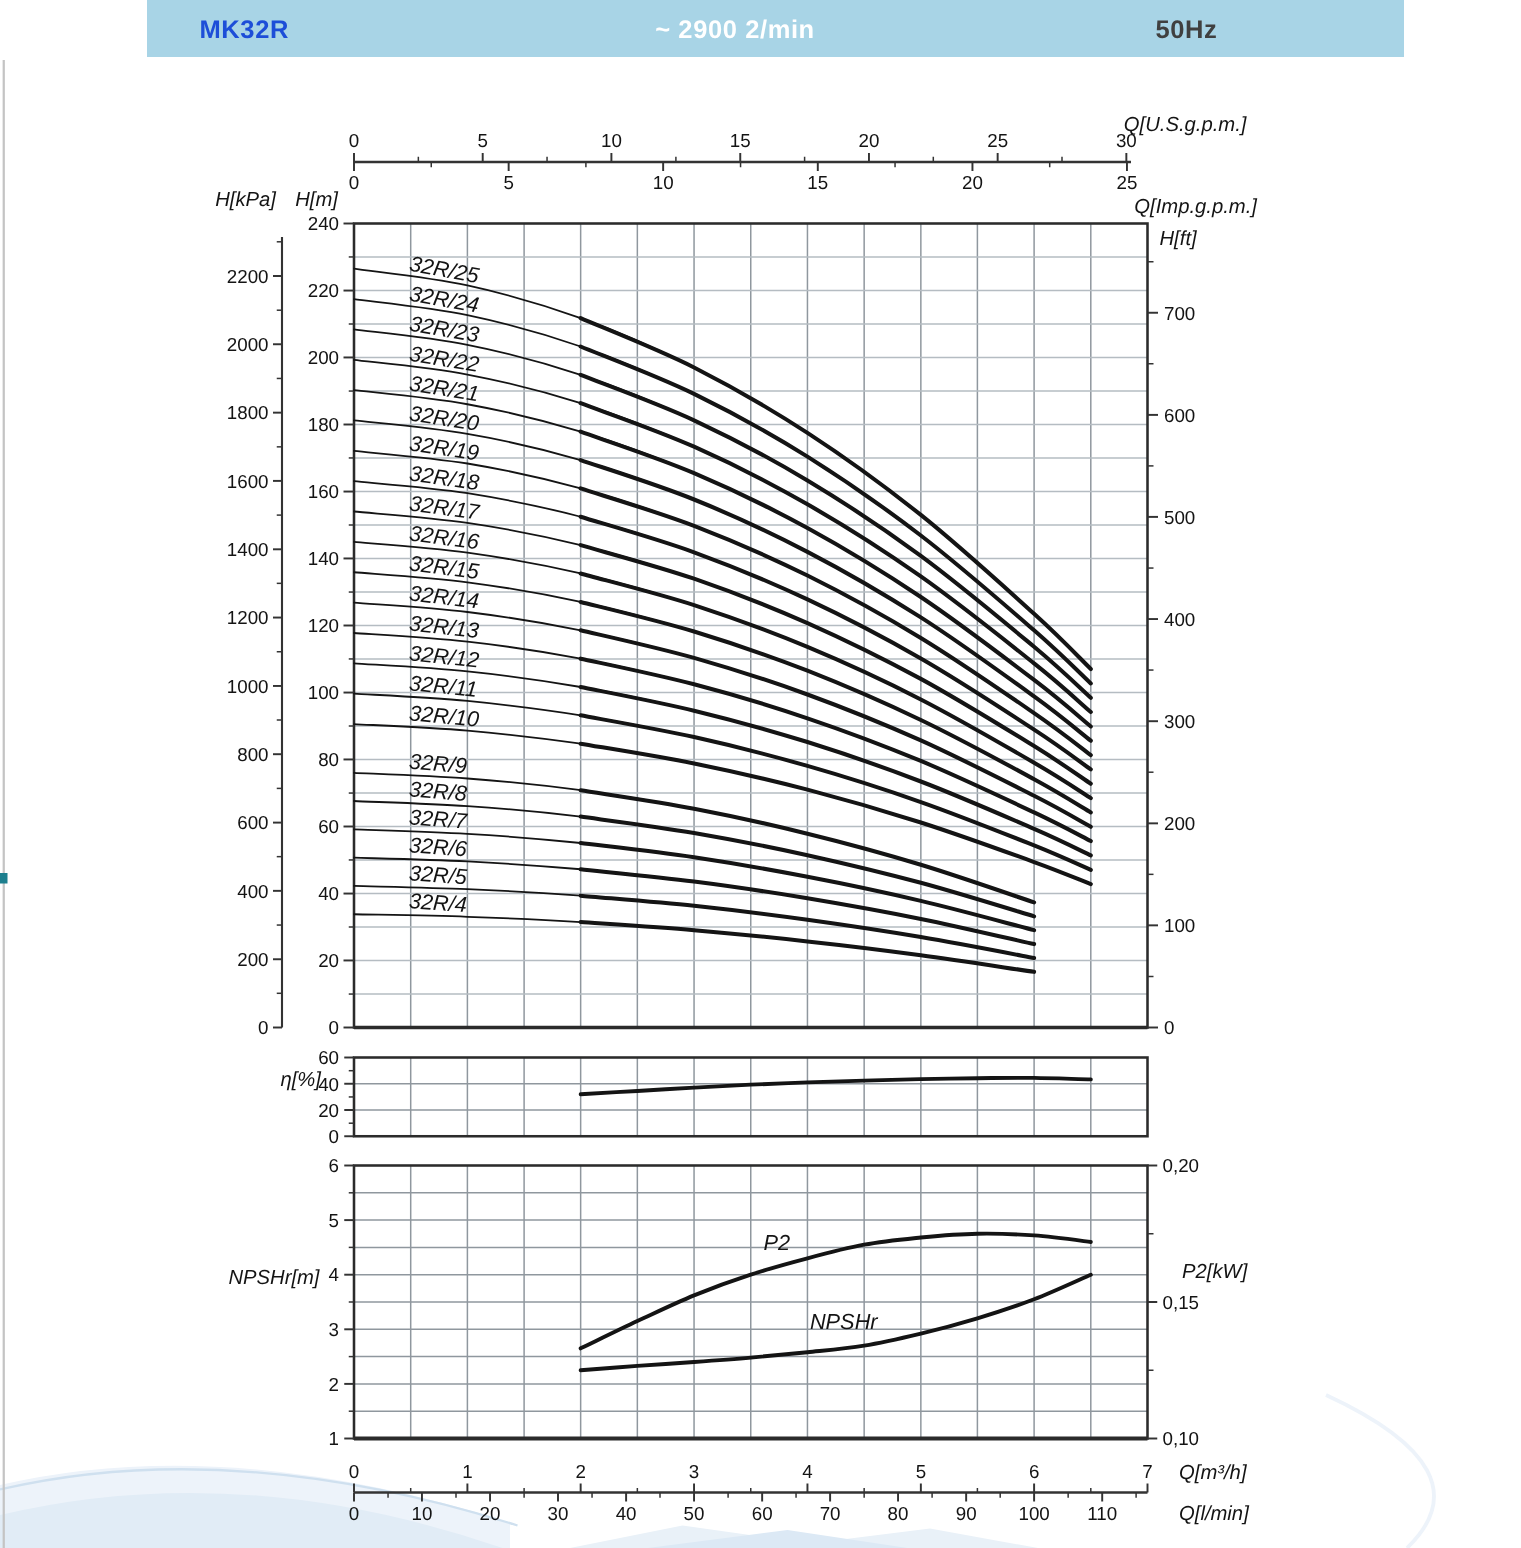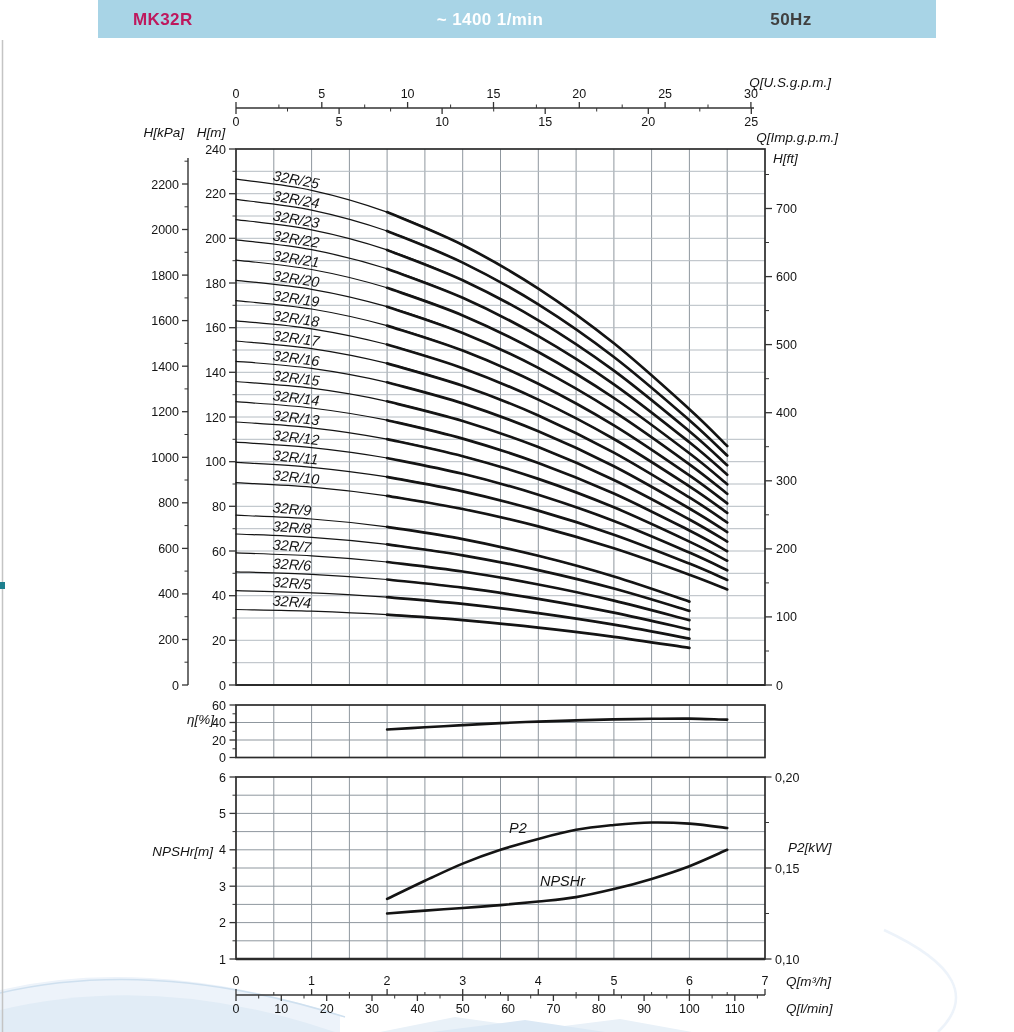--- a/index.html
+++ b/index.html
@@ -13,22 +13,22 @@
   #chart{position:absolute;left:0;top:0}
   text{fill:#141414}
   .tick{font-size:12.5px}
   .unit{font-size:13.5px;font-style:italic}
   .clabel{font-size:14.5px;font-style:italic}
 </style>
 </head>
 <body>
 
 <div class="header" style="background: rgb(168, 212, 230);">
-  <span class="model" style="color: #be185d;">MK32R</span>
-  <span class="speed" style="color: rgb(255, 255, 255);">~ 1400 1/min</span>
+  <span class="model" style="color: #1d4ed8;">MK32R</span>
+  <span class="speed" style="color: rgb(255, 255, 255);">~ 2900 2/min</span>
   <span class="freq" style="color: #404040;">50Hz</span>
 </div>
 
 <svg id="chart" width="1014" height="1032" viewBox="0 0 1014 1032">
   <g id="gen">
       <g>
         <path d="M0 1032 L0 990 Q150 955 340 1015 L340 1032 Z" fill="#edf3fa"></path>
         <path d="M0 1032 L0 1010 Q160 972 335 1032 Z" fill="#e1ecf6"></path>
         <path d="M0 993 Q155 957 345 1017" fill="none" stroke="#cfe0ef" stroke-width="1.5"></path>
         <path d="M380 1032 L455 1017 L540 1029 L620 1019 L692 1032 Z" fill="#e9f1f8"></path>

